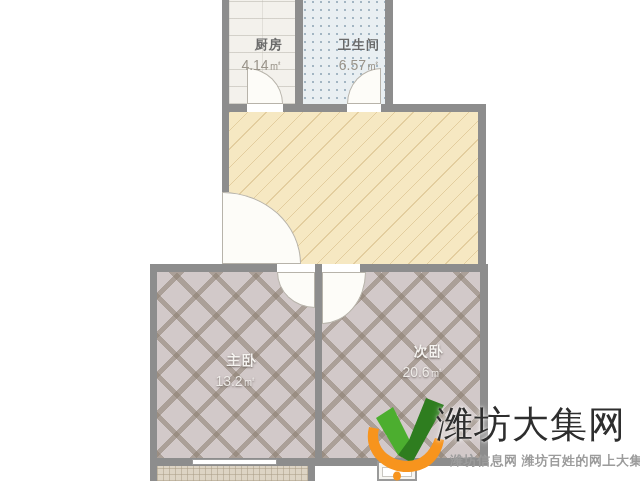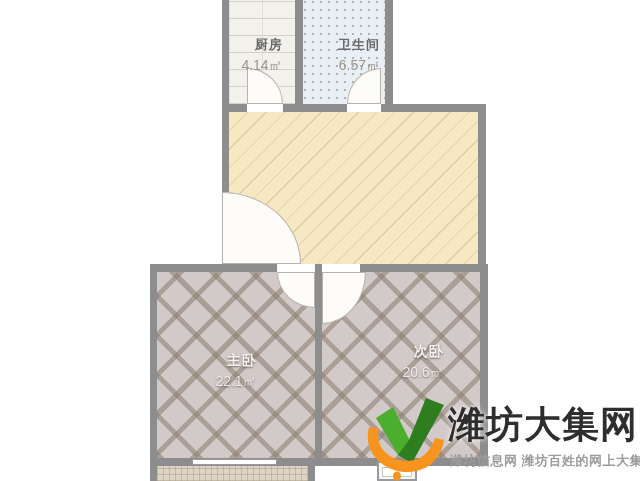--- a/index.html
+++ b/index.html
@@ -51,22 +51,22 @@
   
   .room-label{position:absolute;z-index:5;transform:translateX(-50%);text-align:right;white-space:nowrap;}
   .room-name{display:block;font-weight:bold;font-size:13px;color:var(--labeldark);letter-spacing:1px;}
   .room-area{display:block;font-size:14px;color:var(--areadark);margin-top:3px;}
   .room-label.big .room-name{font-size:16px;}
   .room-label.light .room-name{color:var(--labellight);text-shadow:0 1px 2px rgba(95,85,80,.9);font-size:14px;}
   .room-label.light .room-area{color:var(--arealight);text-shadow:0 1px 2px rgba(95,85,80,.8);}
   
   .watermark{position:absolute;z-index:6;}
   .wm-title{
-    position:absolute;left:448px;top:400px;width:192px;
-    font-size:37px;font-weight:700;color:var(--titlecolor);letter-spacing:1px;
+    position:absolute;left:436px;top:400px;width:192px;
+    font-size:37px;font-weight:400;color:var(--titlecolor);letter-spacing:1px;
     text-shadow:0 0 3px rgba(255,255,255,.9), 0 0 6px rgba(255,255,255,.7);
     white-space:nowrap;
   }
   .wm-subtitle{
     position:absolute;left:450px;top:452px;
     font-size:13px;font-weight:bold;color:var(--subtitlecolor);letter-spacing:.5px;white-space:nowrap;
   }
 </style>
 </head>
 <body>
@@ -110,21 +110,21 @@
   <div class="room-label" style="left:262px;top:36px;">
     <span class="room-name">厨房</span>
     <span class="room-area">4.14㎡</span>
   </div>
   <div class="room-label" style="left:344px;top:36px;margin-left:15px;">
     <span class="room-name">卫生间</span>
     <span class="room-area">6.57㎡</span>
   </div>
   <div class="room-label light" style="left:236px;top:352px;">
     <span class="room-name">主卧</span>
-    <span class="room-area">22.1㎡</span>
+    <span class="room-area">13.2㎡</span>
   </div>
   <div class="room-label light" style="left:423px;top:343px;">
     <span class="room-name">次卧</span>
     <span class="room-area">20.6㎡</span>
   </div>
 
   <div class="watermark">
     <svg style="position:absolute;left:366px;top:396px;" width="82" height="85" viewBox="0 0 82 85">
 
       <polygon points="10,22 27,11 45,47 32,59" fill="var(--green1)"></polygon>

